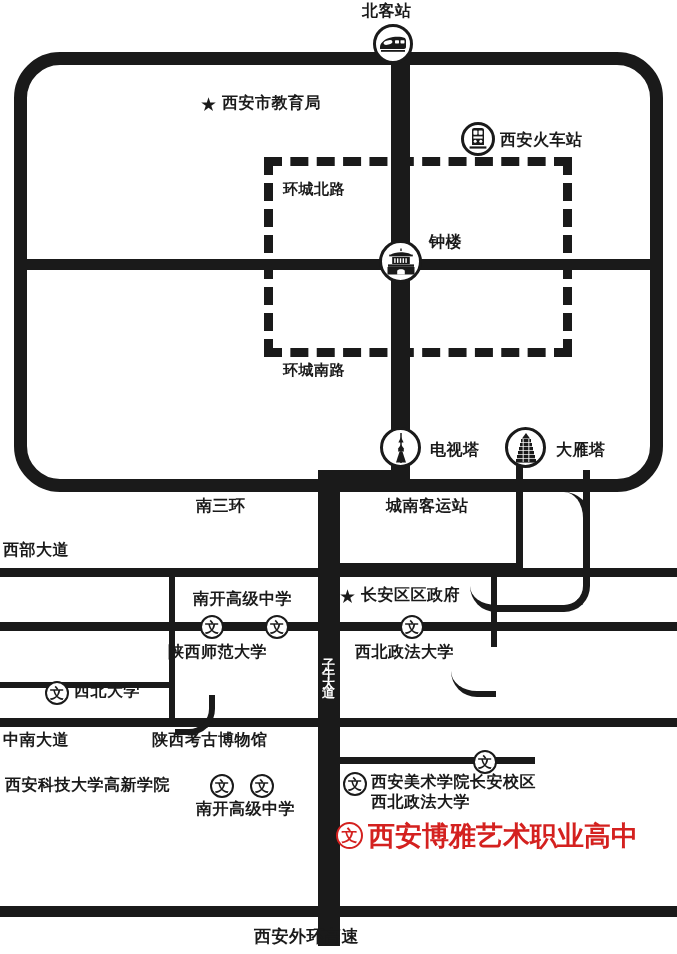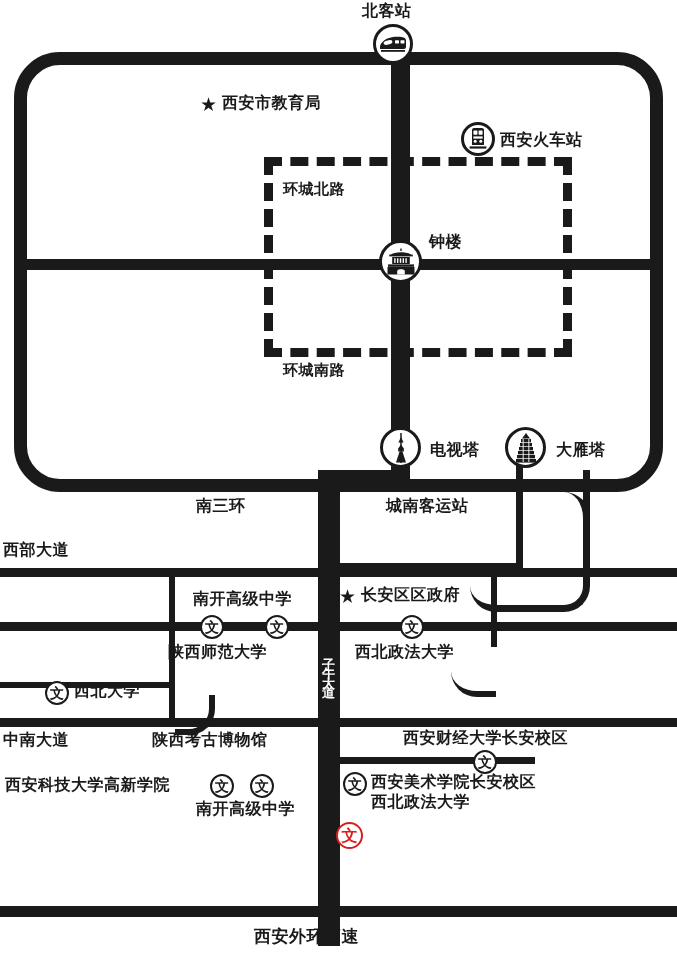--- a/index.html
+++ b/index.html
@@ -234,31 +234,31 @@
   <div class="wen" style="left:400px; top:615px;">文</div>
   <div class="lbl lbl-16" style="left:355px; top:643px;">西北政法大学</div>
 
   <div class="wen" style="left:45px; top:681px;">文</div>
   <div class="lbl lbl-16" style="left:74px; top:682px;">西北大学</div>
 
   <div class="lbl lbl-16" style="left:3px; top:731px;">中南大道</div>
 
   <div class="lbl lbl-16" style="left:152px; top:731px;">陕西考古博物馆</div>
 
-  <div class="lbl lbl-16" style="left:403px; top:729px;">西安财经大学长安校区</div>
   <div class="wen" style="left:473px; top:750px;">文</div>
 
   <div class="lbl lbl-16" style="left:5px; top:776px;">西安科技大学高新学院</div>
   <div class="wen" style="left:210px; top:774px;">文</div>
 
   <div class="wen" style="left:250px; top:774px;">文</div>
   <div class="lbl lbl-16" style="left:196px; top:800px;">南开高级中学</div>
 
   <div class="wen" style="left:343px; top:772px;">文</div>
   <div class="lbl lbl-16" style="left:371px; top:773px;">西安美术学院长安校区</div>
 
   <div class="lbl lbl-16" style="left:371px; top:793px;">西北政法大学</div>
 
   <div class="wen wen-red" style="left:336px; top:822px;">文</div>
+  <div class="highlight" style="position:absolute; left:368px; top:818px;">西安博雅艺术职业高中</div>
 
   <div class="lbl lbl-17" style="left:254px; top:927px;">西安外环高速</div>
 
 </div>
 
 </body></html>

